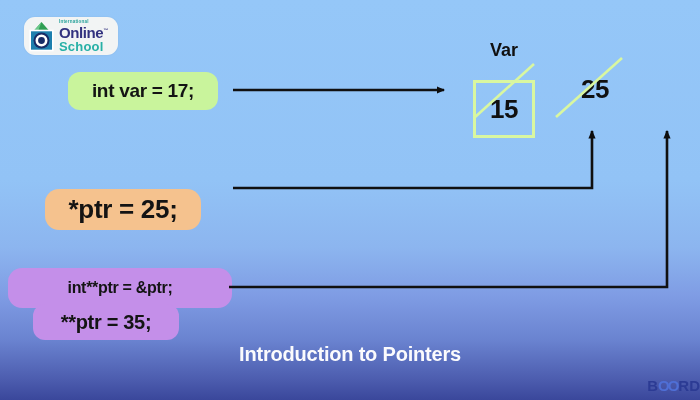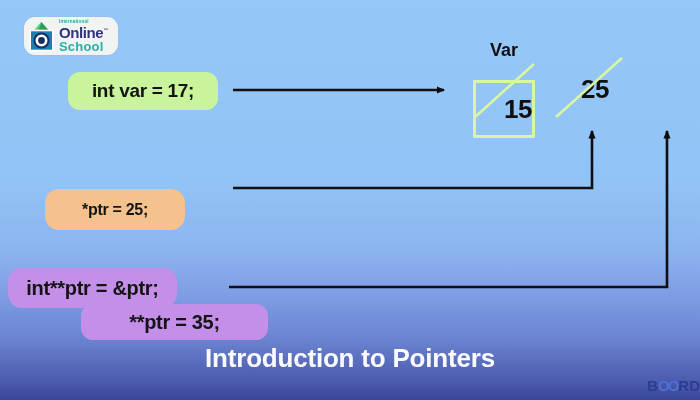--- a/index.html
+++ b/index.html
@@ -38,50 +38,50 @@
 
   
   .chip-line{
     position:absolute;
     display:flex;align-items:center;justify-content:center;
     font-weight:bold;color:#141414;letter-spacing:-0.3px;
     white-space:nowrap;
   }
   .green-l1{left:68px;top:72px;width:150px;height:38px;border-radius:12px;background:#c9f49c;font-size:19px;}
   .orange-l1{left:17px;top:153px;width:200px;height:40px;border-radius:14px;background:#f5c28e;font-size:20px;}
-  .orange-l2{left:45px;top:189px;width:140px;height:41px;border-radius:14px;background:#f5c28e;font-size:16px;}
-  .purple-l1{left:8px;top:268px;width:169px;height:40px;border-radius:14px;background:#c48fe9;font-size:20px;}
-  .purple-l2{left:33px;top:304px;width:187px;height:36px;border-radius:12px;background:#c48fe9;font-size:20px;margin-left:48px;}
+  .orange-l2{left:45px;top:189px;width:156px;height:41px;border-radius:14px;background:#f5c28e;font-size:26px;}
+  .purple-l1{left:8px;top:268px;width:224px;height:40px;border-radius:14px;background:#c48fe9;font-size:16px;}
+  .purple-l2{left:33px;top:304px;width:146px;height:36px;border-radius:12px;background:#c48fe9;font-size:20px;}
 
   
   .var-label{
     position:absolute;left:473px;top:40px;width:62px;
     text-align:center;font-size:18px;font-weight:bold;color:#101010;
   }
   .var-box{
     position:absolute;left:473px;top:80px;width:56px;height:52px;
     border:3px solid #d9f7a0;
-    display:flex;align-items:center;justify-content:flex-end;
+    display:flex;align-items:center;justify-content:center;
   }
   .mem-val{
     font-size:26px;font-weight:bold;color:#101010;letter-spacing:-0.5px;
   }
   .val-25{position:absolute;left:566px;top:74px;width:58px;text-align:center;}
   .val-35{position:absolute;left:641px;top:74px;width:58px;text-align:center;}
 
   
   .overlay{
     position:absolute;left:0;top:0;width:700px;height:400px;
     pointer-events:none;z-index:5;
   }
 
   
   .title{
     position:absolute;left:0;right:0;top:343px;
-    text-align:center;font-size:26px;font-weight:bold;color:#fbfbfd;
+    text-align:center;font-size:20px;font-weight:bold;color:#fbfbfd;
     letter-spacing:-0.2px;
   }
   .watermark{
     position:absolute;right:0px;top:377px;
     font-size:15px;font-weight:800;letter-spacing:0px;white-space:nowrap;
   }
   .wm-dark{color:#2c3b94;}
   .wm-light{color:#4f6fd6;letter-spacing:-2px;margin-right:1px;}
 </style>
 </head>

